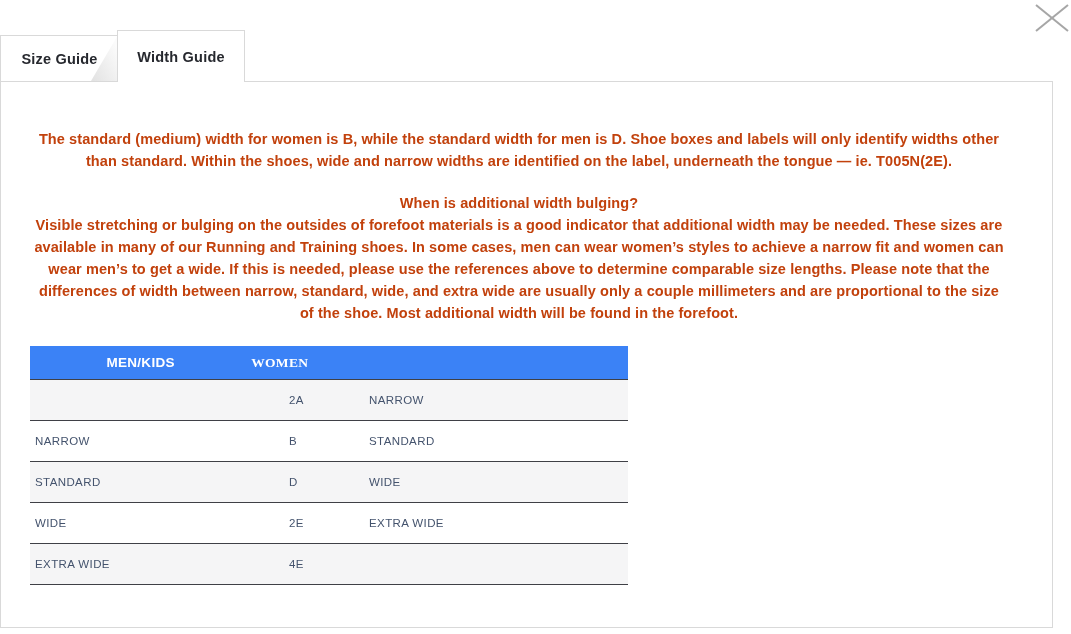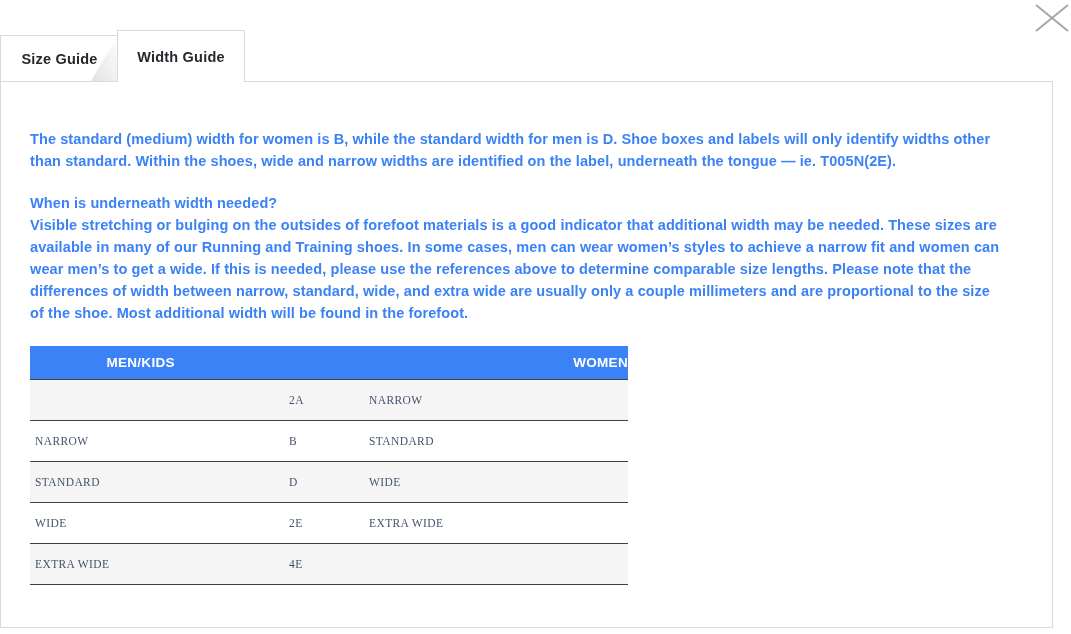--- a/index.html
+++ b/index.html
@@ -59,51 +59,51 @@
     background: #ffffff;
     z-index: 2;
     padding: 46px 44px 0 29px;
   }
 
   .para {
     margin: 0 0 20px 0;
     font-weight: bold;
     font-size: 14.5px;
     line-height: 22px;
-    color: #3b82f6;
+    color: #c2410c;
     letter-spacing: 0.1px;
     max-width: 980px;
+    text-align: center;
   }
   .para2 { margin-bottom: 22px; }
 
   
   .wtable { width: 598px; }
   .wtable-header {
     display: flex; align-items: center;
     height: 33px;
     background: #3b82f6;
     color: #ffffff;
     font-weight: bold;
     font-size: 13.5px;
     letter-spacing: 0.3px;
   }
   .wtable-header .hcell1 { width: 37%; text-align: center; }
-  .wtable-header .hcell2 { width: 63%; text-align: right; }
+  .wtable-header .hcell2 { width: 63%; text-align: left; font-family: Liberation Serif, serif; }
   .wtable-body { border-top: 1px solid #3f4046; }
   .wtable-row {
     display: grid;
     grid-template-columns: 259px 80px 1fr;
     align-items: center;
     height: 40px;
     border-bottom: 1px solid #3f4046;
     font-size: 11.5px;
     color: #44536d;
     letter-spacing: 0.4px;
     background: #ffffff;
-    font-family: Liberation Serif, serif;
   }
   .wtable-row.alt { background: #f5f5f6; }
   .wtable-row .c1 { padding-left: 5px; }
 </style>
 </head>
 <body>
 
 <div class="stage">
 
   <div class="close-btn" title="Close">
@@ -120,21 +120,21 @@
 
   <div class="tab tab-width">
     <span>Width Guide</span>
   </div>
 
   <div class="panel">
 
     <p class="para">The standard (medium) width for women is B, while the standard width for men is D. Shoe boxes and labels will only identify widths other than standard. Within the shoes, wide and narrow widths are identified on the label, underneath the tongue — ie. T005N(2E).</p>
 
     <div class="para para2">
-      <div>When is underneath width needed?</div>
+      <div>When is additional width bulging?</div>
       <div>Visible stretching or bulging on the outsides of forefoot materials is a good indicator that additional width may be needed. These sizes are available in many of our Running and Training shoes. In some cases, men can wear women’s styles to achieve a narrow fit and women can wear men’s to get a wide. If this is needed, please use the references above to determine comparable size lengths. Please note that the differences of width between narrow, standard, wide, and extra wide are usually only a couple millimeters and are proportional to the size of the shoe. Most additional width will be found in the forefoot.</div>
     </div>
 
     <div class="wtable">
       <div class="wtable-header">
         <div class="hcell1">MEN/KIDS</div>
         <div class="hcell2">WOMEN</div>
       </div>
       <div class="wtable-body">
         <div class="wtable-row alt">

